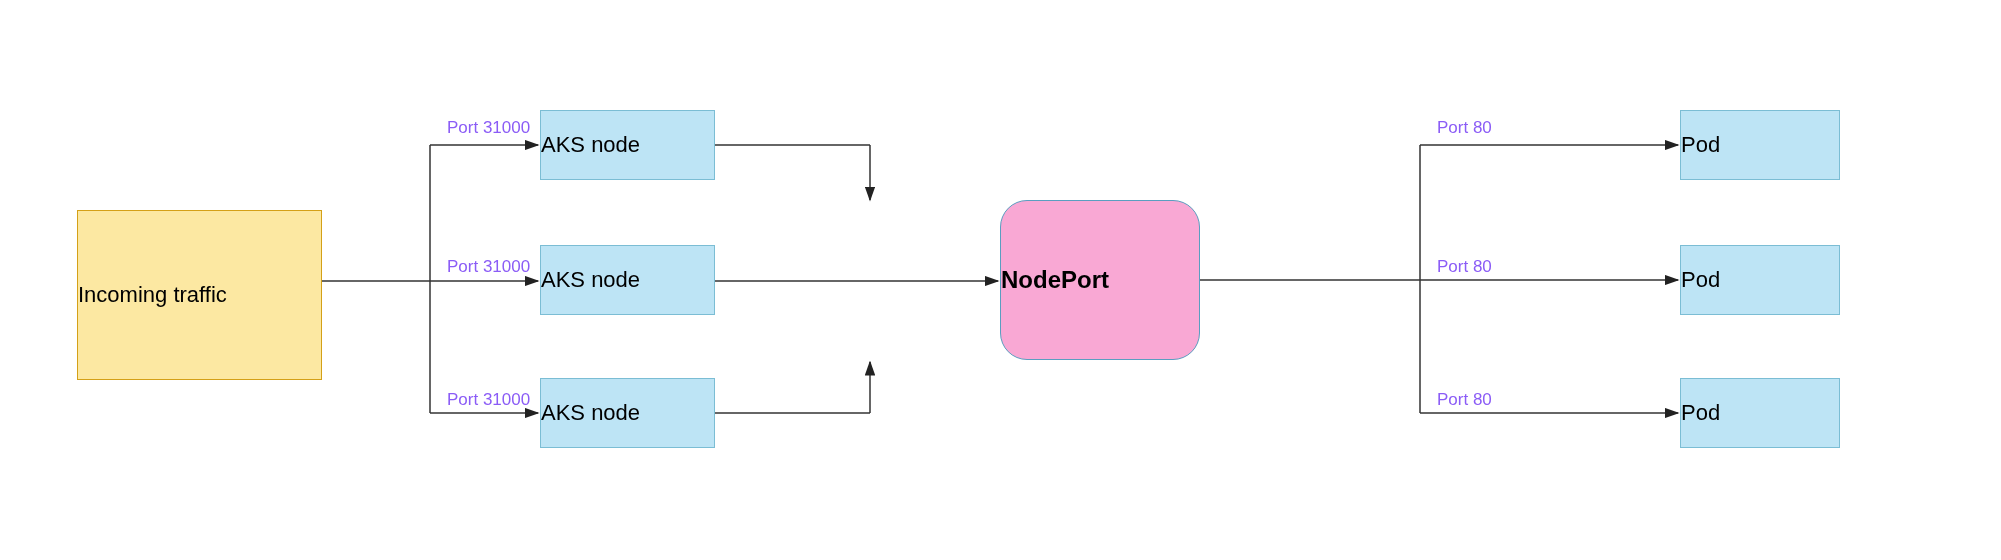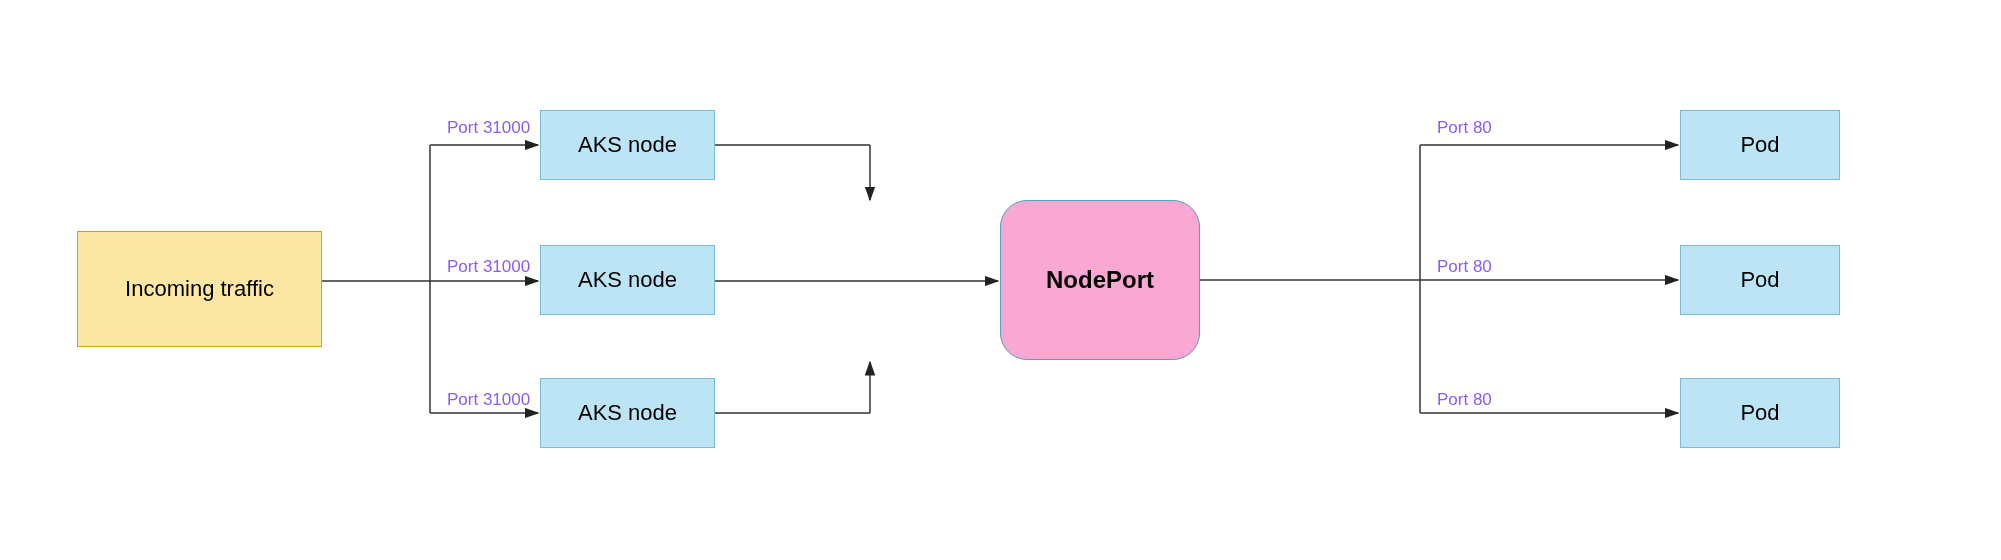--- a/index.html
+++ b/index.html
@@ -24,34 +24,33 @@
       top: 0;
       left: 0;
       width: 2001px;
       height: 560px;
     }
 
     .node-box {
       position: absolute;
       display: flex;
       align-items: center;
-      justify-content: center;
+      justify-content: flex-start;
       font-size: 22px;
       font-weight: normal;
       border: 1.5px solid #ccc;
     }
 
     .incoming-traffic {
       background: #fce8a2;
       border-color: #d4a017;
       left: 77px;
       top: 210px;
       width: 245px;
-      height: 116px;
-      margin-top: 21px;
+      height: 170px;
     }
 
     .aks-node-top {
       background: #bde4f5;
       border-color: #7bbdd4;
       left: 540px;
       top: 110px;
       width: 175px;
       height: 70px;
     }

